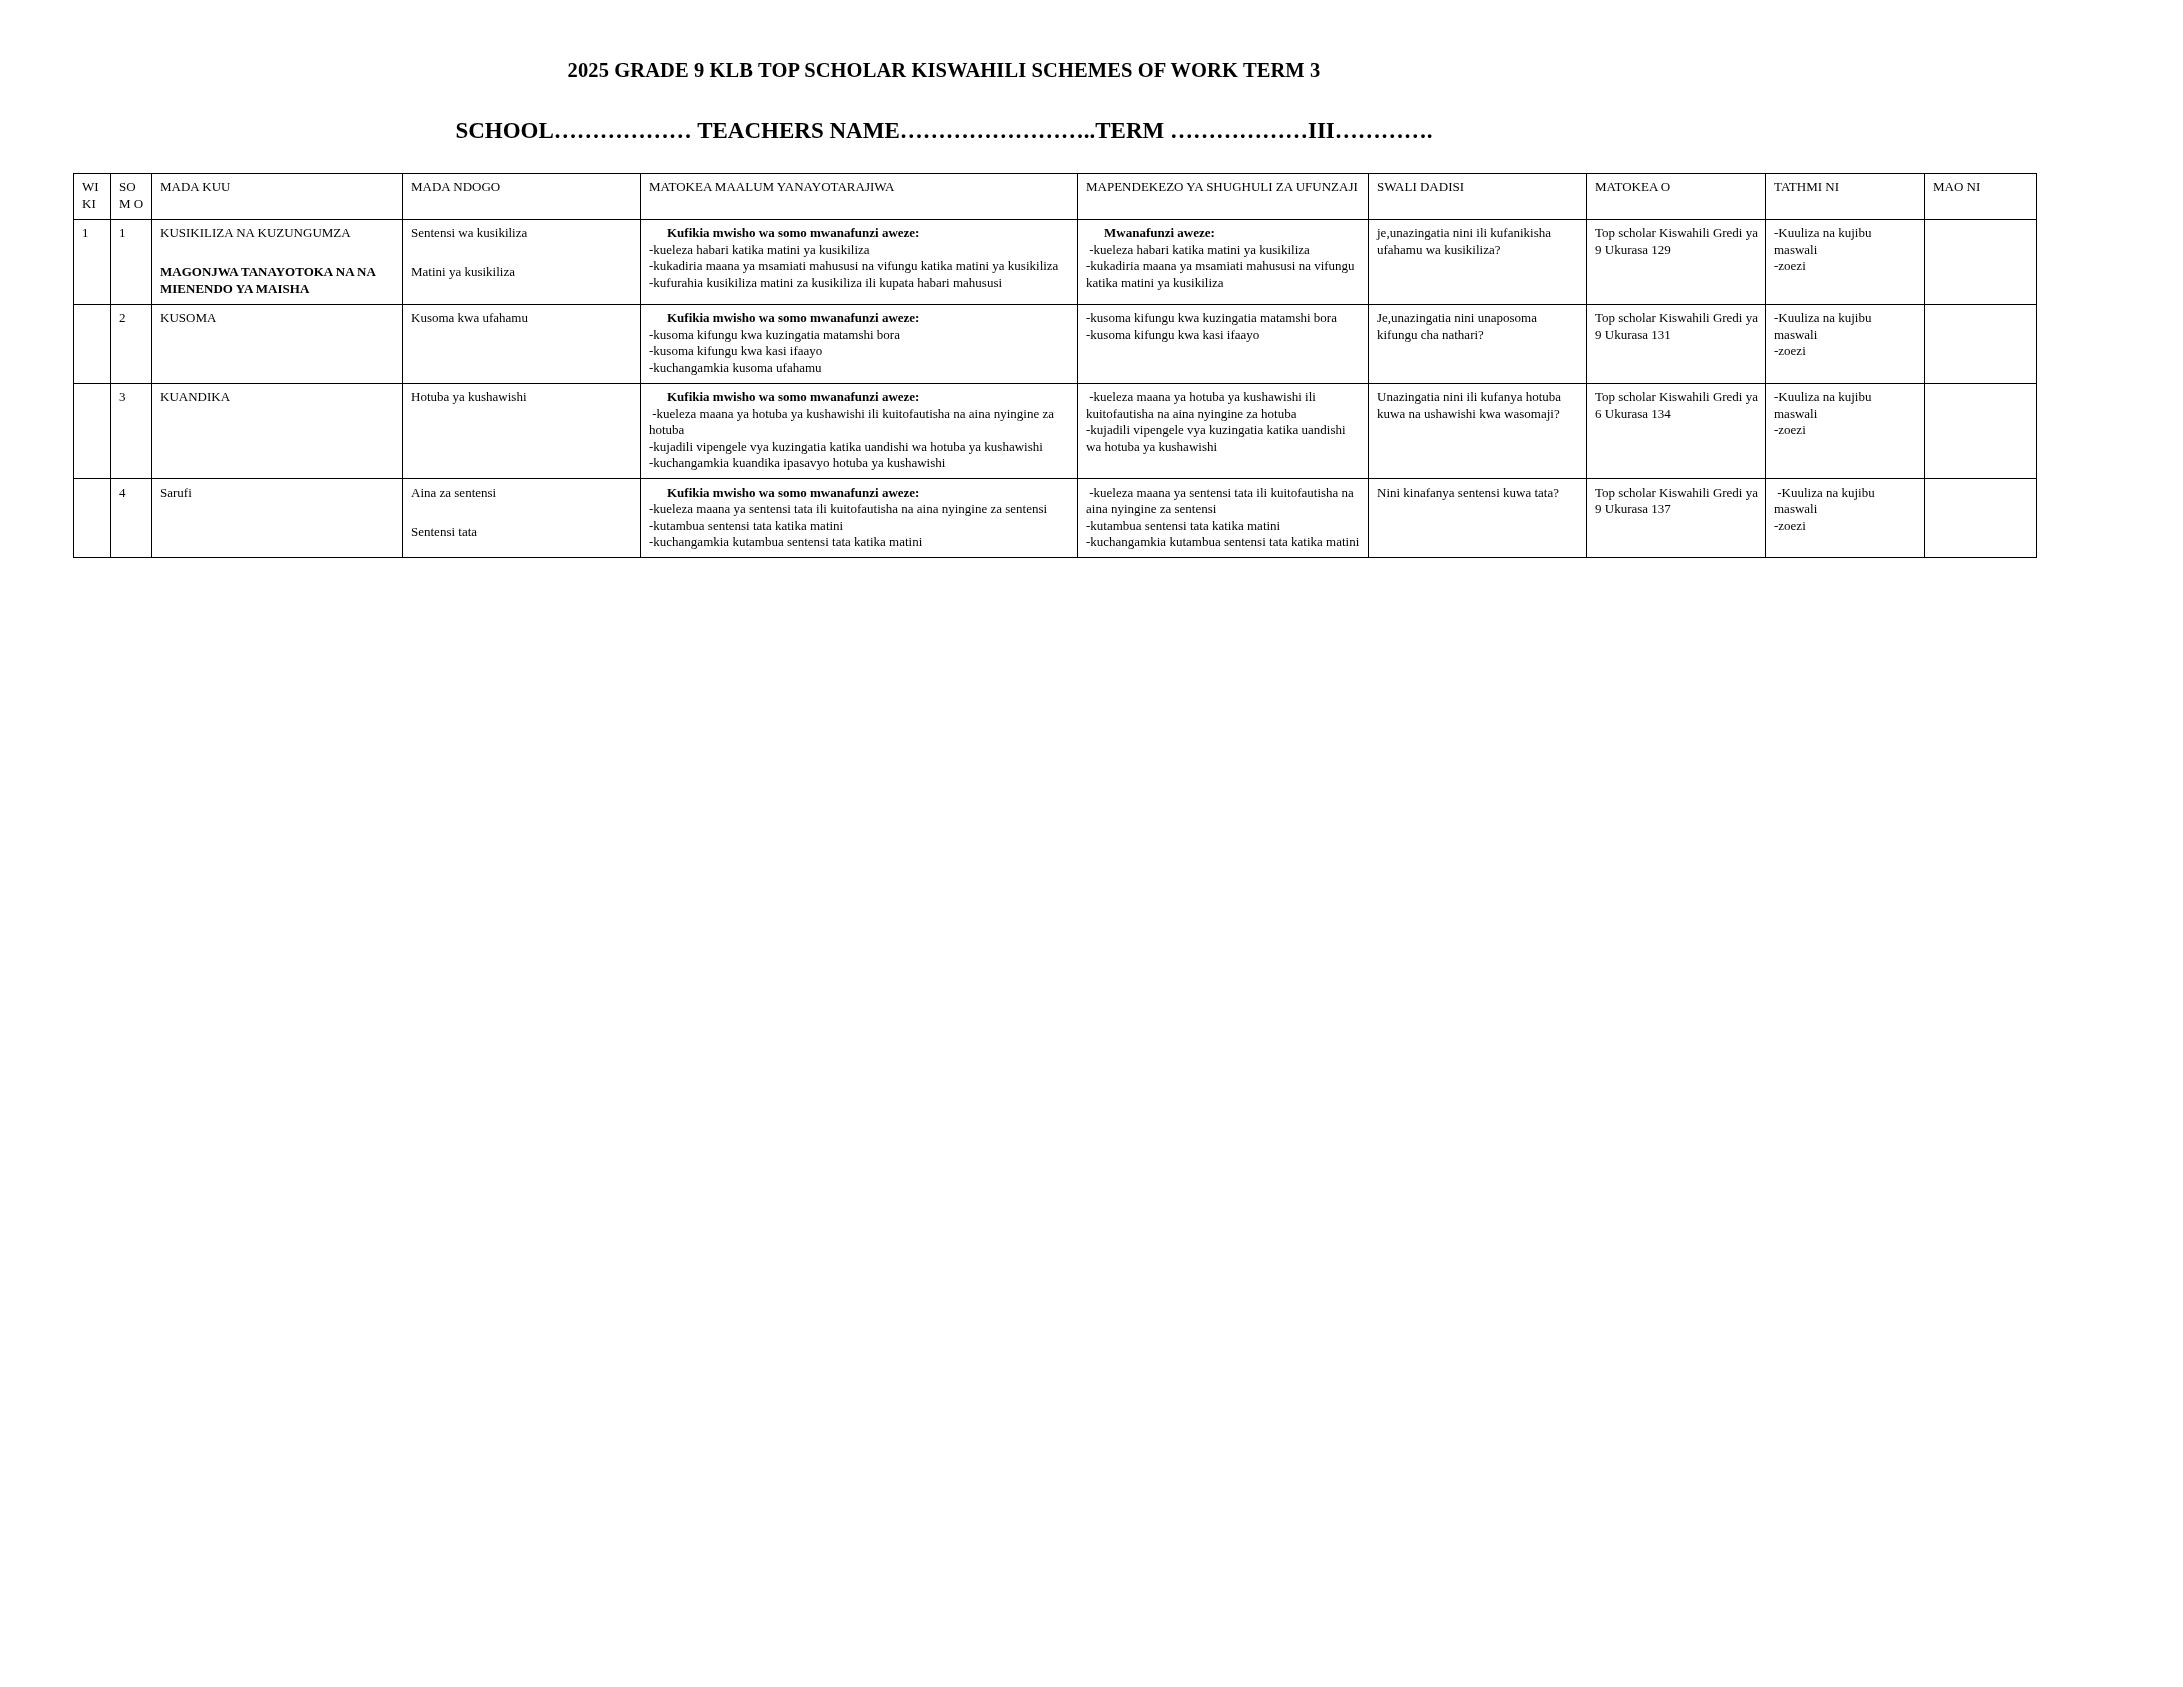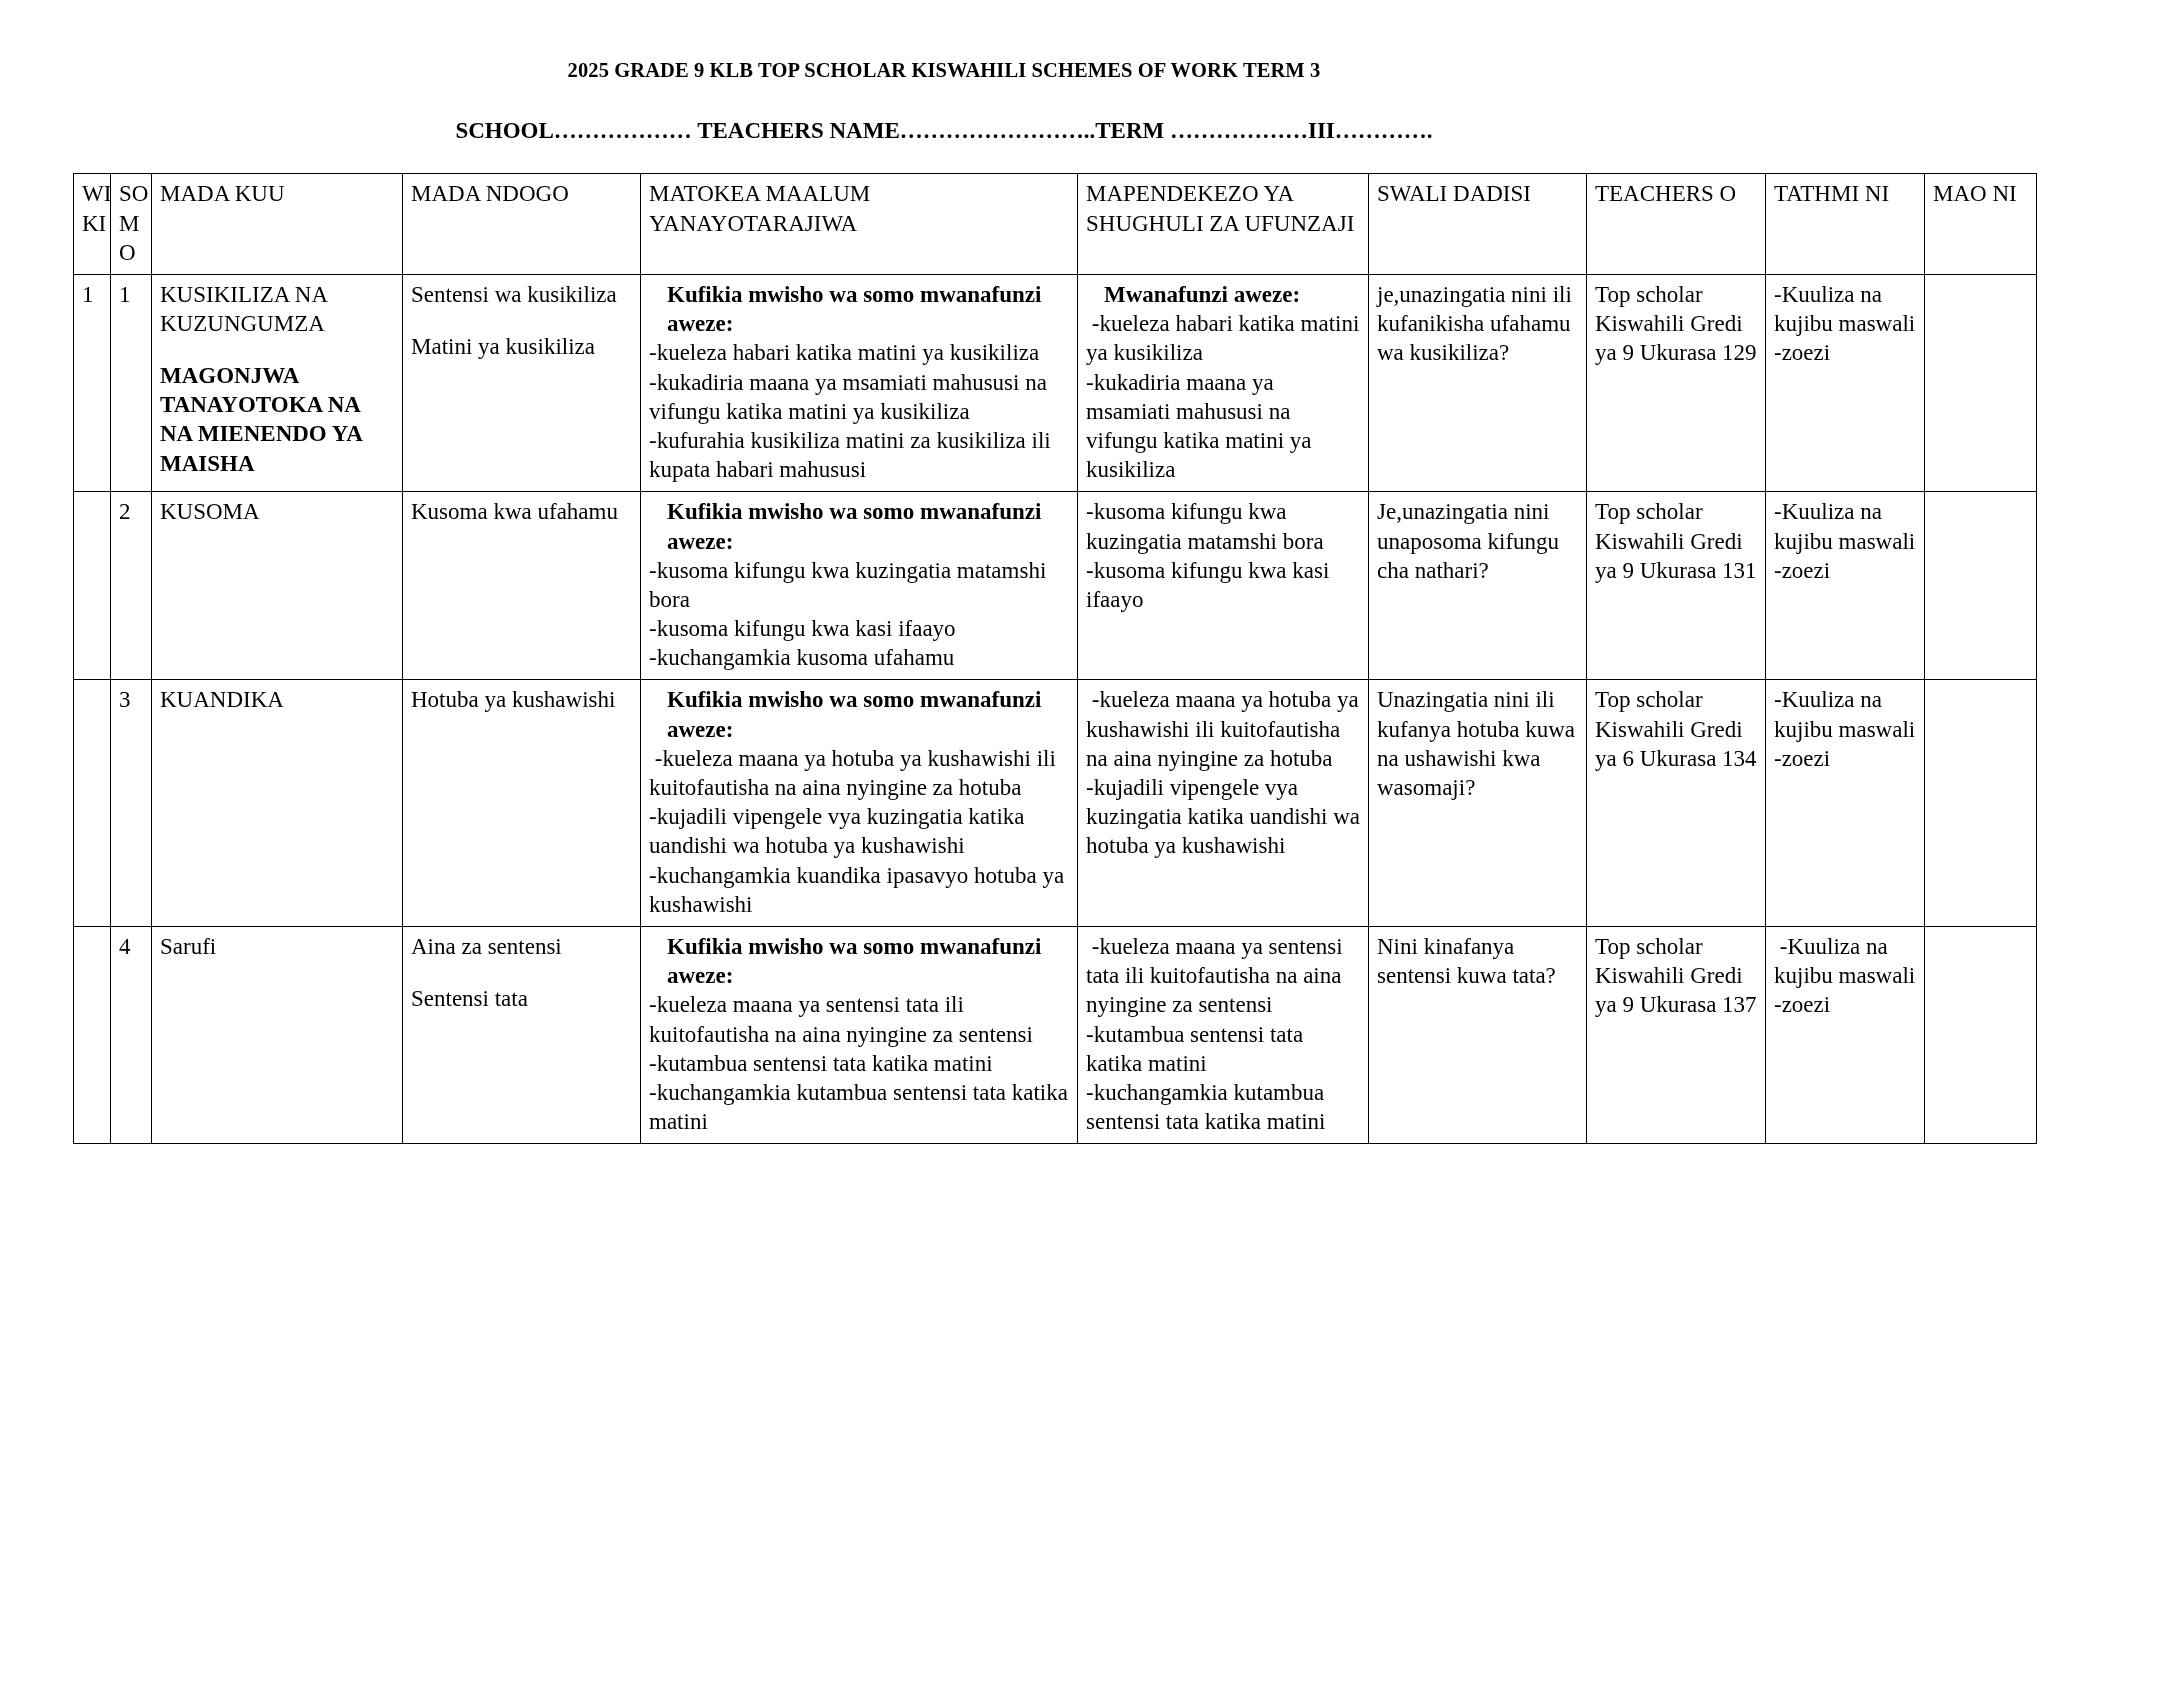--- a/index.html
+++ b/index.html
@@ -34,21 +34,21 @@
   table.schemes {
     border-collapse: collapse;
     width: 100%;
     table-layout: fixed;
   }
   table.schemes th,
   table.schemes td {
     border: 1.3px solid #000000;
     vertical-align: top;
     padding: 5.3px 6.6px 6.6px 8px;
-    font-size: 23px;
+    font-size: 13px;
     line-height: 1.27;
     font-weight: normal;
     text-align: left;
   }
   table.schemes th {
     font-weight: normal;
   }
   
   col.c-wiki   { width: 37px; }
   col.c-somo   { width: 41px; }
@@ -94,21 +94,21 @@
     </colgroup>
     <thead>
       <tr>
         <th>WI KI</th>
         <th>SO M O</th>
         <th>MADA KUU</th>
         <th>MADA NDOGO</th>
         <th>MATOKEA MAALUM YANAYOTARAJIWA</th>
         <th>MAPENDEKEZO YA SHUGHULI ZA UFUNZAJI</th>
         <th>SWALI DADISI</th>
-        <th>TEACHERS O</th>
+        <th>MATOKEA O</th>
         <th>TATHMI NI</th>
         <th>MAO NI</th>
       </tr>
     </thead>
     <tbody>
 
       <tr>
         <td>1</td>
         <td>1</td>
         <td>

